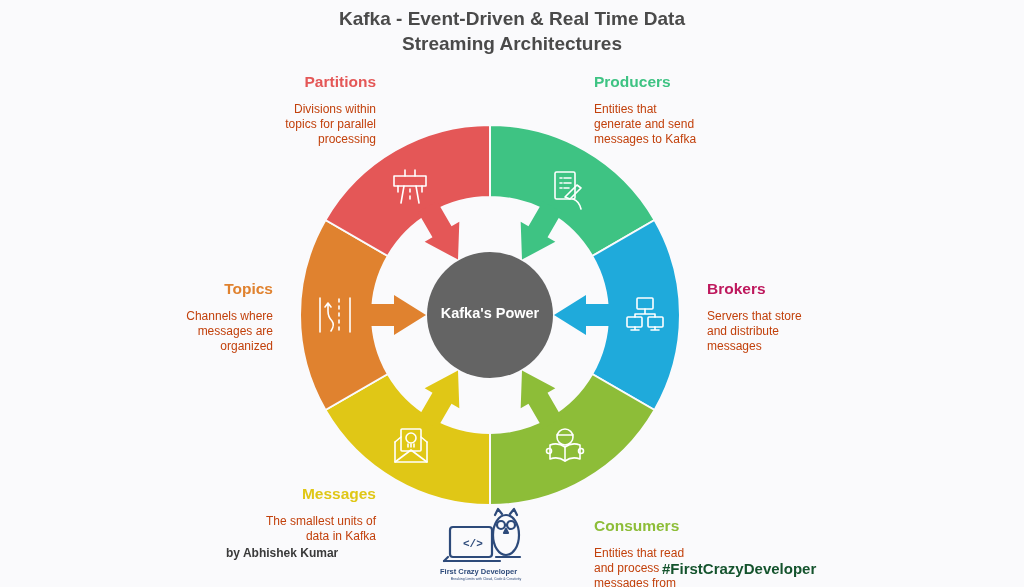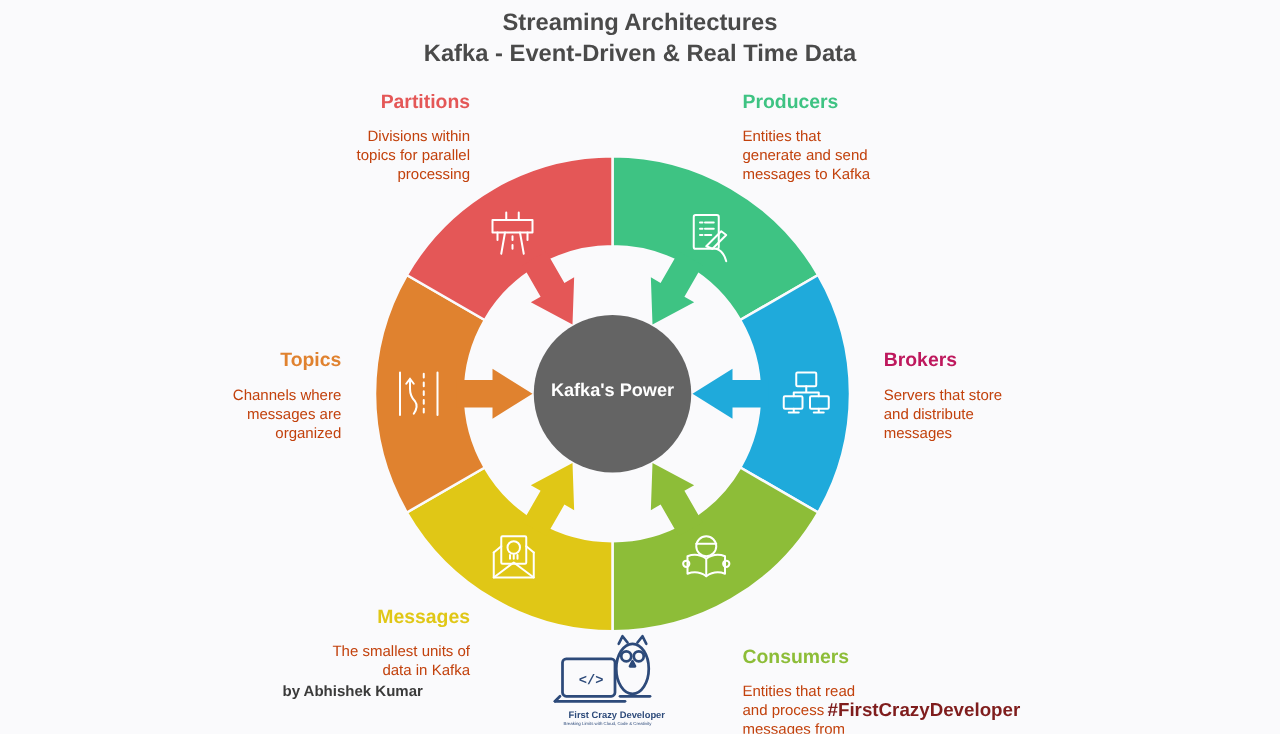--- a/index.html
+++ b/index.html
@@ -7,31 +7,31 @@
          font-family:"Liberation Sans", "DejaVu Sans", sans-serif; color:#555; }
   .title { position:absolute; left:0; width:1024px; top:6px; text-align:center;
            font-weight:bold; font-size:19px; line-height:25px; color:#4a4a4a; }
   .label { position:absolute; width:170px; }
   .label .h { font-weight:bold; font-size:15.5px; margin-bottom:11px; }
   .label .d { font-size:12px; line-height:15px; color:#c2410c; }
   .left { text-align:right; }
   .right { text-align:left; }
   svg.ring { position:absolute; left:0; top:0; }
   .author { position:absolute; left:226px; top:546px; font-weight:bold; font-size:12px; color:#3a3a3a; }
-  .hashtag { position:absolute; left:662px; top:560px; font-weight:bold; font-size:15px; color:#7f1d1d; }
+  .hashtag { position:absolute; left:662px; top:560px; font-weight:bold; font-size:15px; color:#14532d; }
   .logo { position:absolute; left:440px; top:505px; width:92px; height:80px; }
-  .logo-title { position:absolute; left:0; top:62px; width:92px; text-align:right; font-size:7.5px; color:#2d4a7a; font-weight:bold; }
+  .logo-title { position:absolute; left:0; top:62px; width:92px; text-align:left; font-size:7.5px; color:#2d4a7a; font-weight:bold; }
   .logo-sub { position:absolute; left:0; top:72px; width:92px; text-align:center; font-size:3.5px; color:#2d4a7a; }
 </style>
 </head>
 <body>
 
 <div class="title">
+  <div>Kafka - Event-Driven &amp; Real Time Data</div>
   <div>Streaming Architectures</div>
-  <div>Kafka - Event-Driven &amp; Real Time Data</div>
 </div>
 
 <svg class="ring" width="1024" height="587" viewBox="0 0 1024 587">
   <defs>
     <mask id="holes">
       <rect x="0" y="0" width="1024" height="587" fill="white"></rect>
 
       <circle cx="490" cy="315" r="118" fill="black"></circle>
     </mask>
   </defs>

